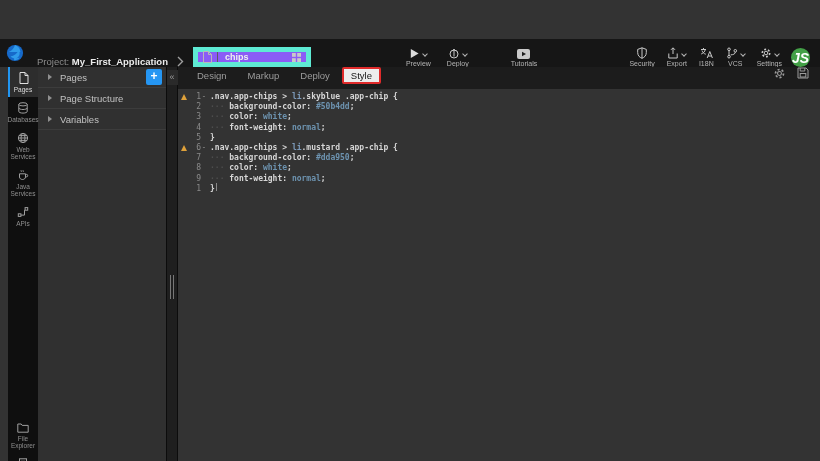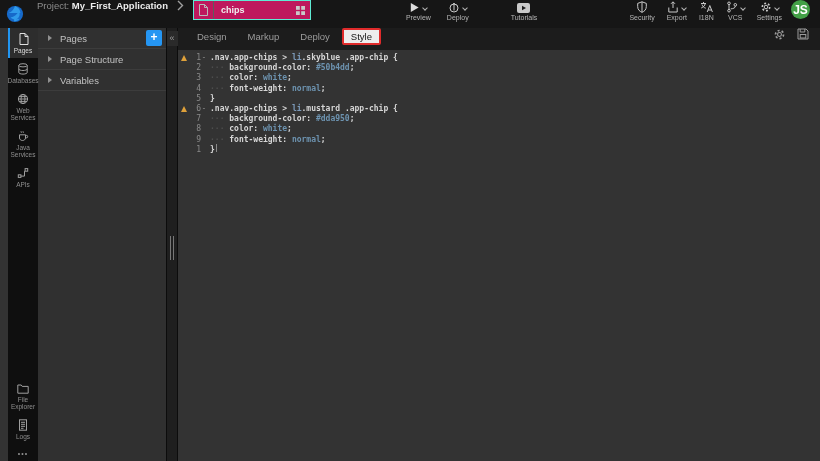--- a/index.html
+++ b/index.html
@@ -1,44 +1,44 @@
 <!DOCTYPE html>
 <html><head>
 <meta charset="utf-8">
 <style>
   * { margin:0; padding:0; box-sizing:border-box; }
   html,body { width:820px; height:461px; overflow:hidden; background:#333;
     font-family:"Liberation Sans", sans-serif; }
 
   
-  .topbar { height:28px; background:#161616; display:flex; align-items:flex-start; }
+  .topbar { height:28px; background:#161616; display:flex; align-items:flex-end;margin-top:39px; }
   .logo { width:30px; height:28px; display:flex; align-items:center; justify-content:center; }
   .project { margin-left:7px; font-size:9.5px; white-space:nowrap; }
   .project .lbl { color:#8d8d8d; }
   .project .name { color:#ececec; font-weight:bold; }
   .chev { margin:0 9px; display:flex; }
   .filetab { display:flex; align-items:center; height:20px; width:118px;
-    border:1px solid #5eead4; background:#be185d; }
+    border:5px solid #5eead4; background:#8b5cf6; }
   .filetab .ficon { width:20px; height:100%; border-right:1px solid #5d5d5d;
     display:flex; align-items:center; justify-content:center; }
   .filetab .fname { flex:1; font-size:9px; font-weight:bold; color:#f0f0f0; padding:0 7px; }
   .filetab .fgrid { margin-right:5px; display:flex; }
   .action { display:flex; flex-direction:column; align-items:center; cursor:pointer; }
   .action .irow { height:13px; display:flex; align-items:flex-end; }
   .action .lab { font-size:7px; color:#b5b5b5; margin-top:1px; white-space:nowrap; }
   .caret { width:4px; height:4px; border-right:1px solid #b5b5b5; border-bottom:1px solid #b5b5b5;
     transform:rotate(45deg); margin:0 0 3px 3px; }
   #act-preview { margin-left:95px; }
   #act-deploy { margin-left:16px; }
   #act-tutorials { margin-left:42px; }
   .tb-spacer { flex:1; }
   .rgrp { margin-left:12px; }
   .avatar { width:19px; height:19px; border-radius:50%; background:#43a047; color:#fff;
-    font-size:12px; font-weight:bold; display:flex; align-items:center; justify-content:center;
-    margin:0 10px 0 9px; cursor:pointer; }
+    font-size:14px; font-weight:bold; display:flex; align-items:center; justify-content:center;
+    margin:0 10px 0 9px; cursor:pointer;font-style:italic; }
 
   
   .main { display:flex; height:433px;padding-left:8px; }
 
   
   .rail { width:30px; background:#0f0f0f; display:flex; flex-direction:column; }
   .rail-item { display:flex; flex-direction:column; align-items:center; gap:2px;
     padding:5px 1px 4px; position:relative; cursor:pointer; }
   .rail-item .rlab { font-size:6.5px; line-height:7px; color:#8f8f8f; text-align:center; }
   .rail-item.active { background:#2d2d2d; }

